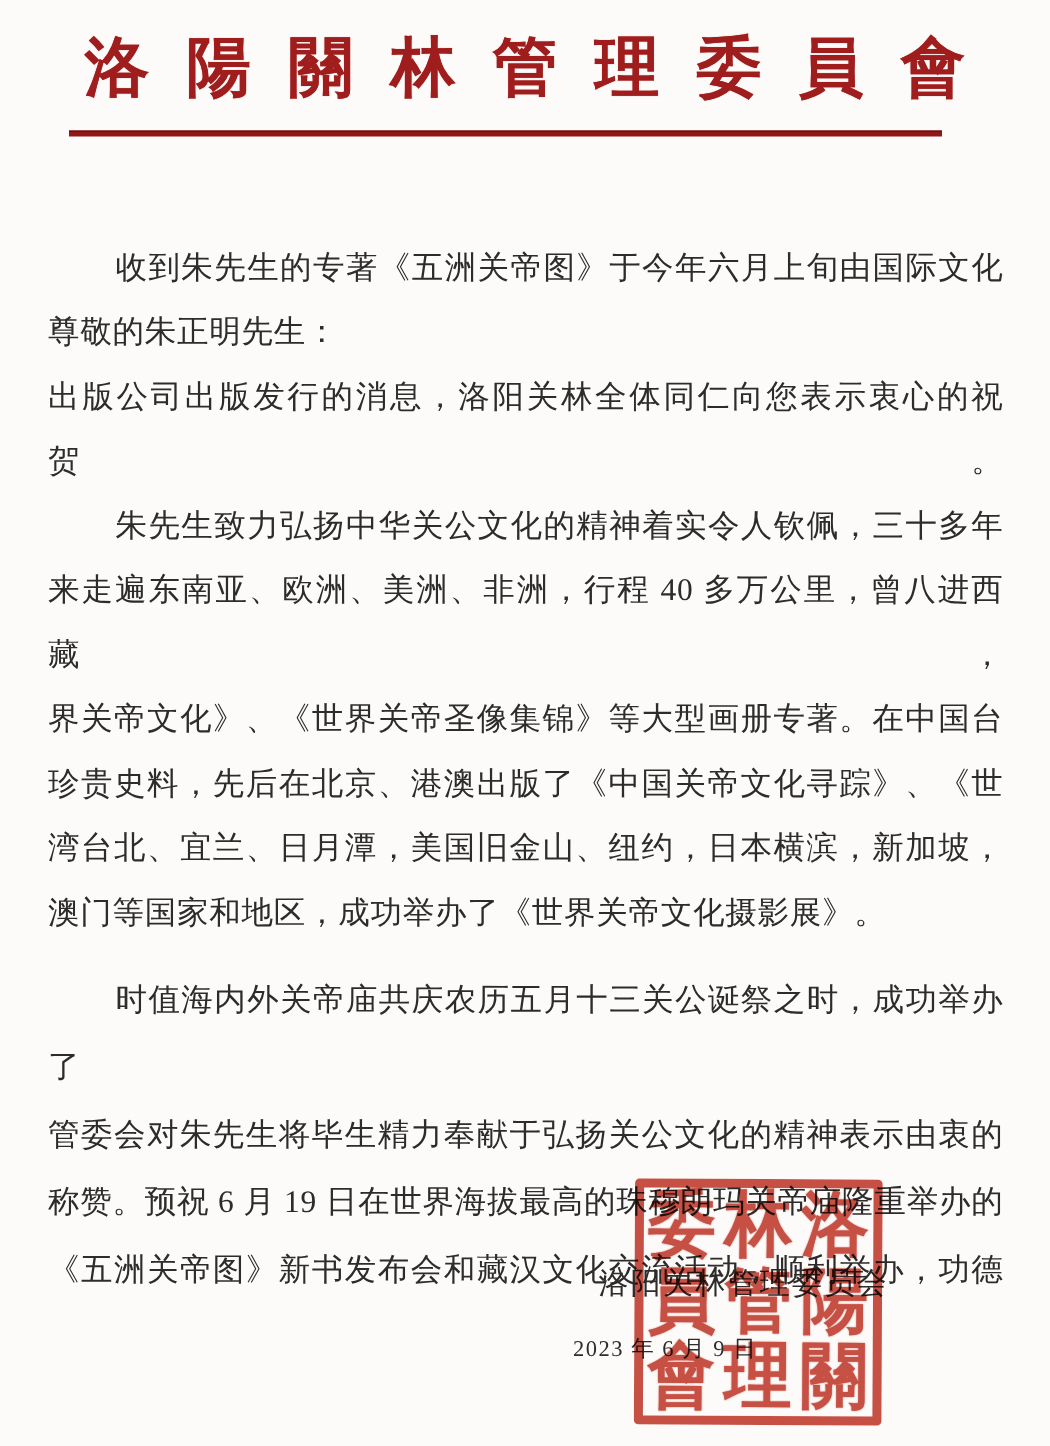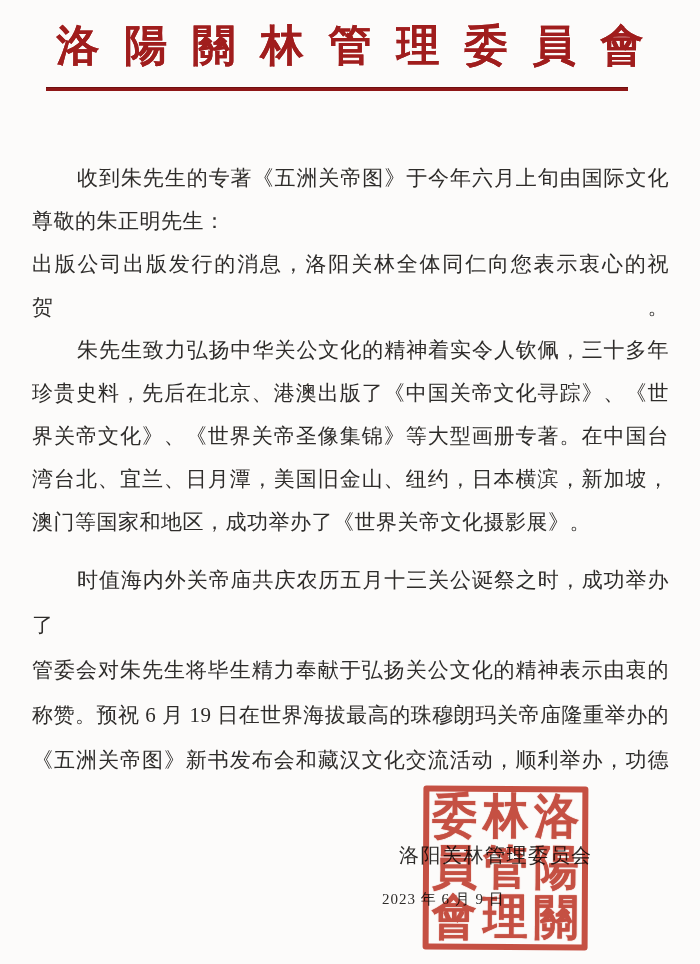--- a/index.html
+++ b/index.html
@@ -113,22 +113,23 @@
   <div class="header-rule"></div>
 
   <div class="body-text">
     <p class="para para1">
       <span class="line indent justify">收到朱先生的专著《五洲关帝图》于今年六月上旬由国际文化</span>
       <span class="line">尊敬的朱正明先生：</span>
       <span class="line justify">出版公司出版发行的消息，洛阳关林全体同仁向您表示衷心的祝贺。</span>
     </p>
     <p class="para para2">
       <span class="line indent justify">朱先生致力弘扬中华关公文化的精神着实令人钦佩，三十多年</span>
+      <span class="line justify">来走遍东南亚、欧洲、美洲、非洲，行程 40 多万公里，曾八进西藏，</span>
+      <span class="line justify">界关帝文化》、《世界关帝圣像集锦》等大型画册专著。在中国台</span>
       <span class="line justify">珍贵史料，先后在北京、港澳出版了《中国关帝文化寻踪》、《世</span>
-      <span class="line justify">界关帝文化》、《世界关帝圣像集锦》等大型画册专著。在中国台</span>
       <span class="line justify">湾台北、宜兰、日月潭，美国旧金山、纽约，日本横滨，新加坡，</span>
       <span class="line">澳门等国家和地区，成功举办了《世界关帝文化摄影展》。</span>
     </p>
     <p class="para para3">
       <span class="line indent justify">时值海内外关帝庙共庆农历五月十三关公诞祭之时，成功举办了</span>
       <span class="line justify">管委会对朱先生将毕生精力奉献于弘扬关公文化的精神表示由衷的</span>
       <span class="line justify">称赞。预祝 6 月 19 日在世界海拔最高的珠穆朗玛关帝庙隆重举办的</span>
       <span class="line justify">《五洲关帝图》新书发布会和藏汉文化交流活动，顺利举办，功德</span>
     </p>
   </div>

